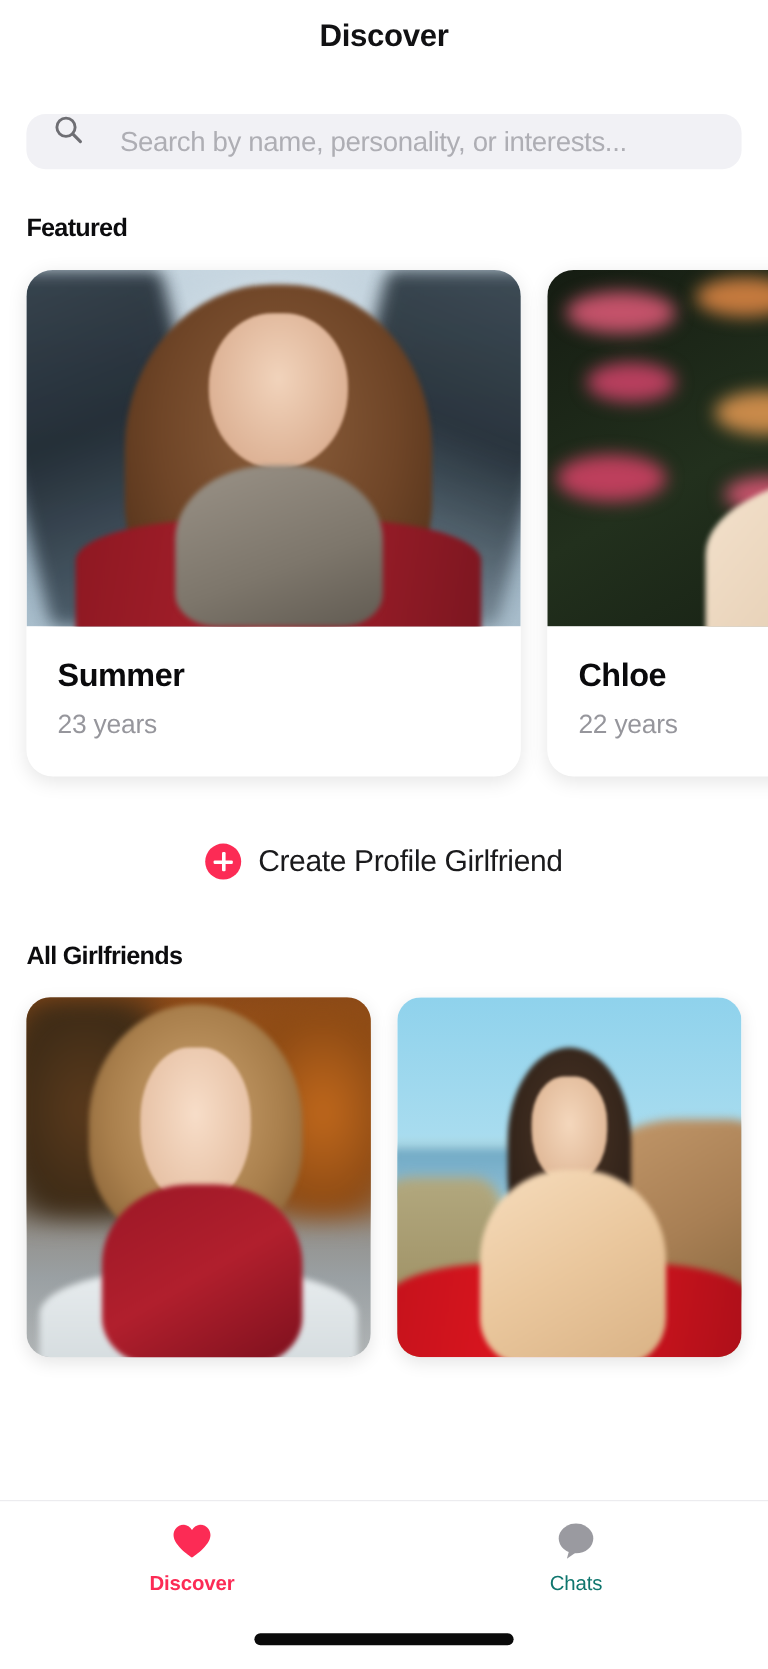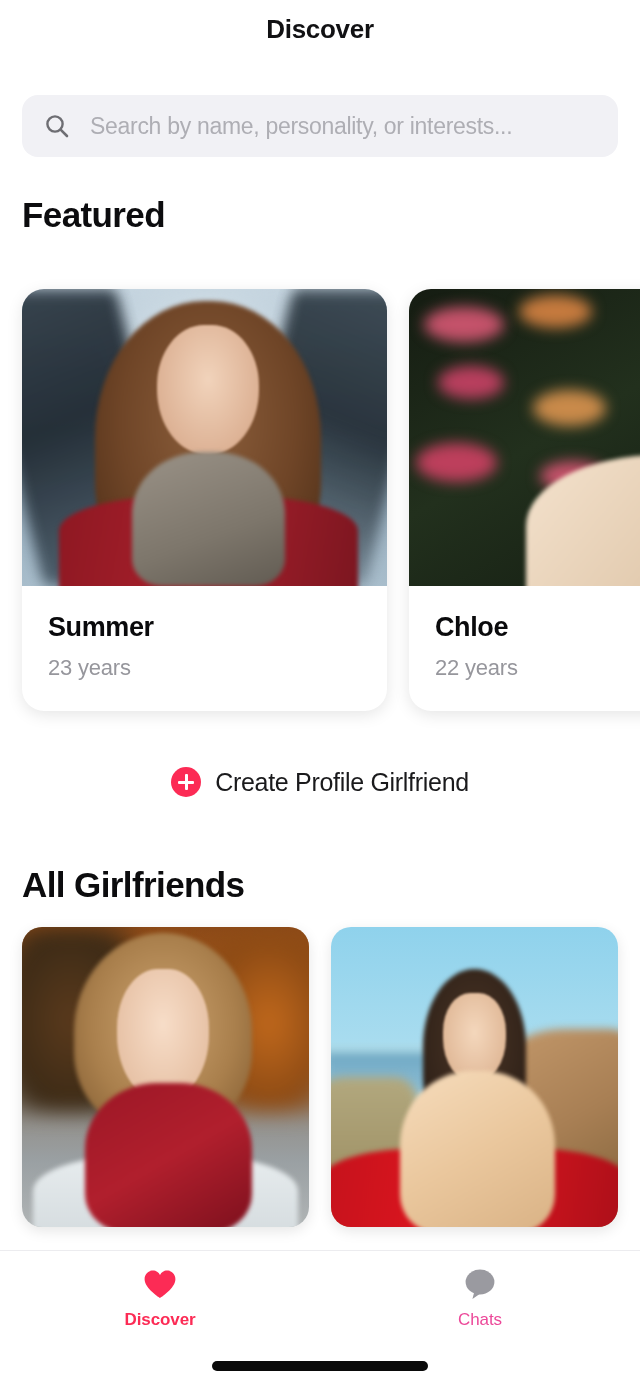--- a/index.html
+++ b/index.html
@@ -103,64 +103,62 @@
     color: #111113;
     padding-top: 14px;
   }
 
   
   .search-wrap {
     margin: 50px 22px 0 22px;
   }
   .search-bar {
     display: flex;
-    align-items: center;
-    gap: 20px;
-    height: 62px;
+    gap: 30px;
+    height: 46px;
     background: #f1f1f5;
     border-radius: 16px;
     padding: 0 22px;
   }
   .search-icon svg { display: block; }
   .search-input {
     border: 0;
     outline: 0;
     background: transparent;
     font-family: "Liberation Sans", sans-serif;
     font-size: 23px;
     color: #222;
     width: 100%;
     letter-spacing: -0.3px;
   }
   .search-input::placeholder { color: #aeaeb4; }
 
   
   .section-title {
     margin: 38px 0 0 22px;
-    font-size: 35px;
+    font-size: 21px;
     font-weight: bold;
     letter-spacing: -0.6px;
     color: #0c0c0e;
   }
 
   
   .featured-row {
     display: flex;
     gap: 22px;
     padding: 22px 0 22px 22px;
     overflow: hidden;
   }
   .featured-card {
     flex: 0 0 auto;
-    width: 365px;
+    width: 412px;
     background: #fff;
     border-radius: 22px;
     box-shadow: 0 4px 16px rgba(0,0,0,0.10);
     overflow: hidden;
-    margin-top: 32px;
   }
   .featured-photo {
     width: 100%;
     height: 297px;
     position: relative;
     overflow: hidden;
   }
   .featured-meta {
     padding: 26px 26px 30px 26px;
   }
@@ -399,21 +397,21 @@
     flex: 1;
     display: flex;
     flex-direction: column;
     align-items: center;
     gap: 9px;
   }
   .tab-icon { height: 34px; display: flex; align-items: center; }
   .tab-label {
     font-size: 17px;
     letter-spacing: -0.1px;
-    color: #ec4899;
+    color: #0f766e;
   }
   .tab.active .tab-label { color: #fc2b55; font-weight: bold; }
 
   .home-indicator {
     position: absolute;
     left: 50%;
     transform: translateX(-50%);
     bottom: 20px;
     width: 216px;
     height: 10px;
@@ -482,21 +480,21 @@
       </div>
     </div>
 
   </div>
 
   <div class="create-row">
     <span class="plus-badge"></span>
     <span class="create-label">Create Profile Girlfriend</span>
   </div>
 
-  <div class="section-title" style="margin-top:68px;">All Girlfriends</div>
+  <div class="section-title" style="margin-top:52px;">All Girlfriends</div>
 
   <div class="grid">
 
     <div class="grid-card">
       <div class="grid-photo">
         <div class="ph photo-autumn">
           <div class="ph-layer blur-l"></div>
           <div class="ph-layer blur-r"></div>
           <div class="ph-layer hair"></div>
           <div class="ph-layer face"></div>

